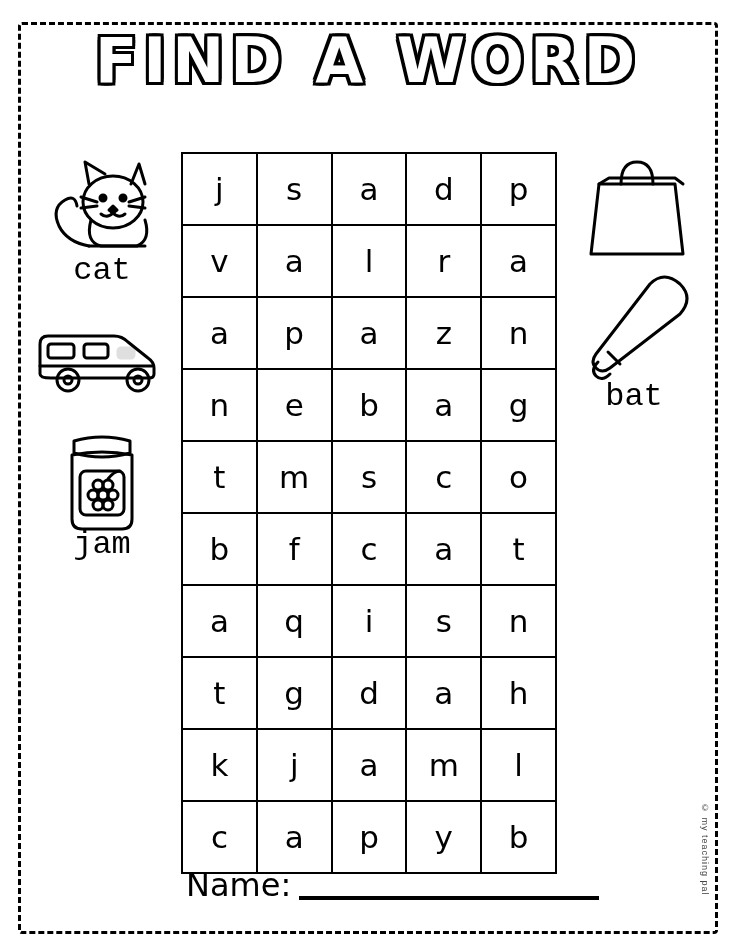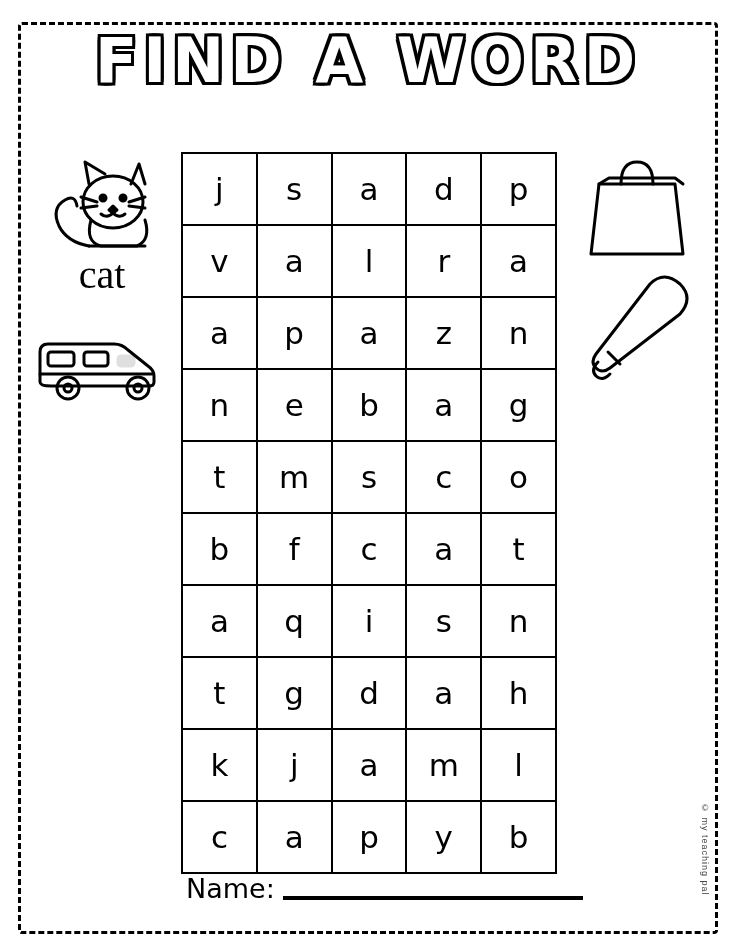--- a/index.html
+++ b/index.html
@@ -88,39 +88,39 @@
     text-align: center;
     margin-bottom: 14px;
   }
   .item .art {
     height: 110px;
     display: flex;
     align-items: center;
     justify-content: center;
   }
   .item .label {
-    font-family: Liberation Serif, serif;
-    font-size: 40px;
+    font-family: Liberation Mono, monospace;
+    font-size: 32px;
     line-height: 1.05;
     margin-top: -4px;
   }
   .left .item .art { height: 108px; }
 
   
   .name-row {
     position: absolute;
     left: 186px;
     bottom: 48px;
     display: flex;
     align-items: flex-end;
     gap: 8px;
   }
   .name-label {
     font-family: "DejaVu Sans", sans-serif;
-    font-size: 27px;
+    font-size: 32px;
   }
   .name-line {
     width: 300px;
     border-bottom: 4px solid #000;
     height: 6px;
     margin-bottom: 4px;
   }
   .credit {
     position: absolute;
     right: 26px;
@@ -178,20 +178,40 @@
             <circle cx="42" cy="72" r="11"></circle>
             <circle cx="42" cy="72" r="4"></circle>
             <circle cx="112" cy="72" r="11"></circle>
             <circle cx="112" cy="72" r="4"></circle>
             <path d="M14 58 h112"></path>
           </g>
         </svg>
       </div>
     </div>
 
+    <div class="item">
+      <div class="art">
+        <svg width="120" height="118" viewBox="0 0 120 118">
+          <g fill="none" stroke="#000" stroke-width="3" stroke-linecap="round" stroke-linejoin="round">
+            <path d="M32 22 q28 -8 56 0 v12 q-28 8 -56 0z"></path>
+            <path d="M30 36 q30 -6 60 0 v64 q0 10 -10 10 h-40 q-10 0 -10 -10z"></path>
+            <rect x="38" y="52" width="44" height="44" rx="6"></rect>
+            <circle cx="56" cy="66" r="5"></circle>
+              <circle cx="66" cy="66" r="5"></circle>
+            <circle cx="51" cy="76" r="5"></circle>
+              <circle cx="61" cy="76" r="5"></circle>
+              <circle cx="71" cy="76" r="5"></circle>
+            <circle cx="56" cy="86" r="5"></circle>
+              <circle cx="66" cy="86" r="5"></circle>
+            <path d="M66 60 q6 -8 12 -8"></path>
+          </g>
+        </svg>
+      </div>
+      <div class="label">jam</div>
+    </div>
 
   </div>
 
   <div class="side right">
 
     <div class="item">
       <div class="art">
         <svg width="130" height="118" viewBox="0 0 130 118">
           <g fill="none" stroke="#000" stroke-width="3" stroke-linecap="round" stroke-linejoin="round">
             <path d="M30 38 h76 l8 70 h-92z"></path>
@@ -207,20 +227,21 @@
     <div class="item">
       <div class="art">
         <svg width="140" height="118" viewBox="0 0 140 118">
           <g fill="none" stroke="#000" stroke-width="3" stroke-linecap="round" stroke-linejoin="round">
             <path d="M116 14 q14 14 0 30 L46 98 q-8 6 -14 0 q-6 -6 0 -14 L86 14 q14 -14 30 0z"></path>
             <path d="M44 82 l12 12"></path>
             <path d="M34 92 q-8 8 -2 14 q6 6 14 -2"></path>
           </g>
         </svg>
       </div>
+      <div class="label">bat</div>
     </div>
   </div>
 
   <table class="grid">
     <tbody>
       <tr>
         <td>j</td>
         <td>s</td>
         <td>a</td>
         <td>d</td>

